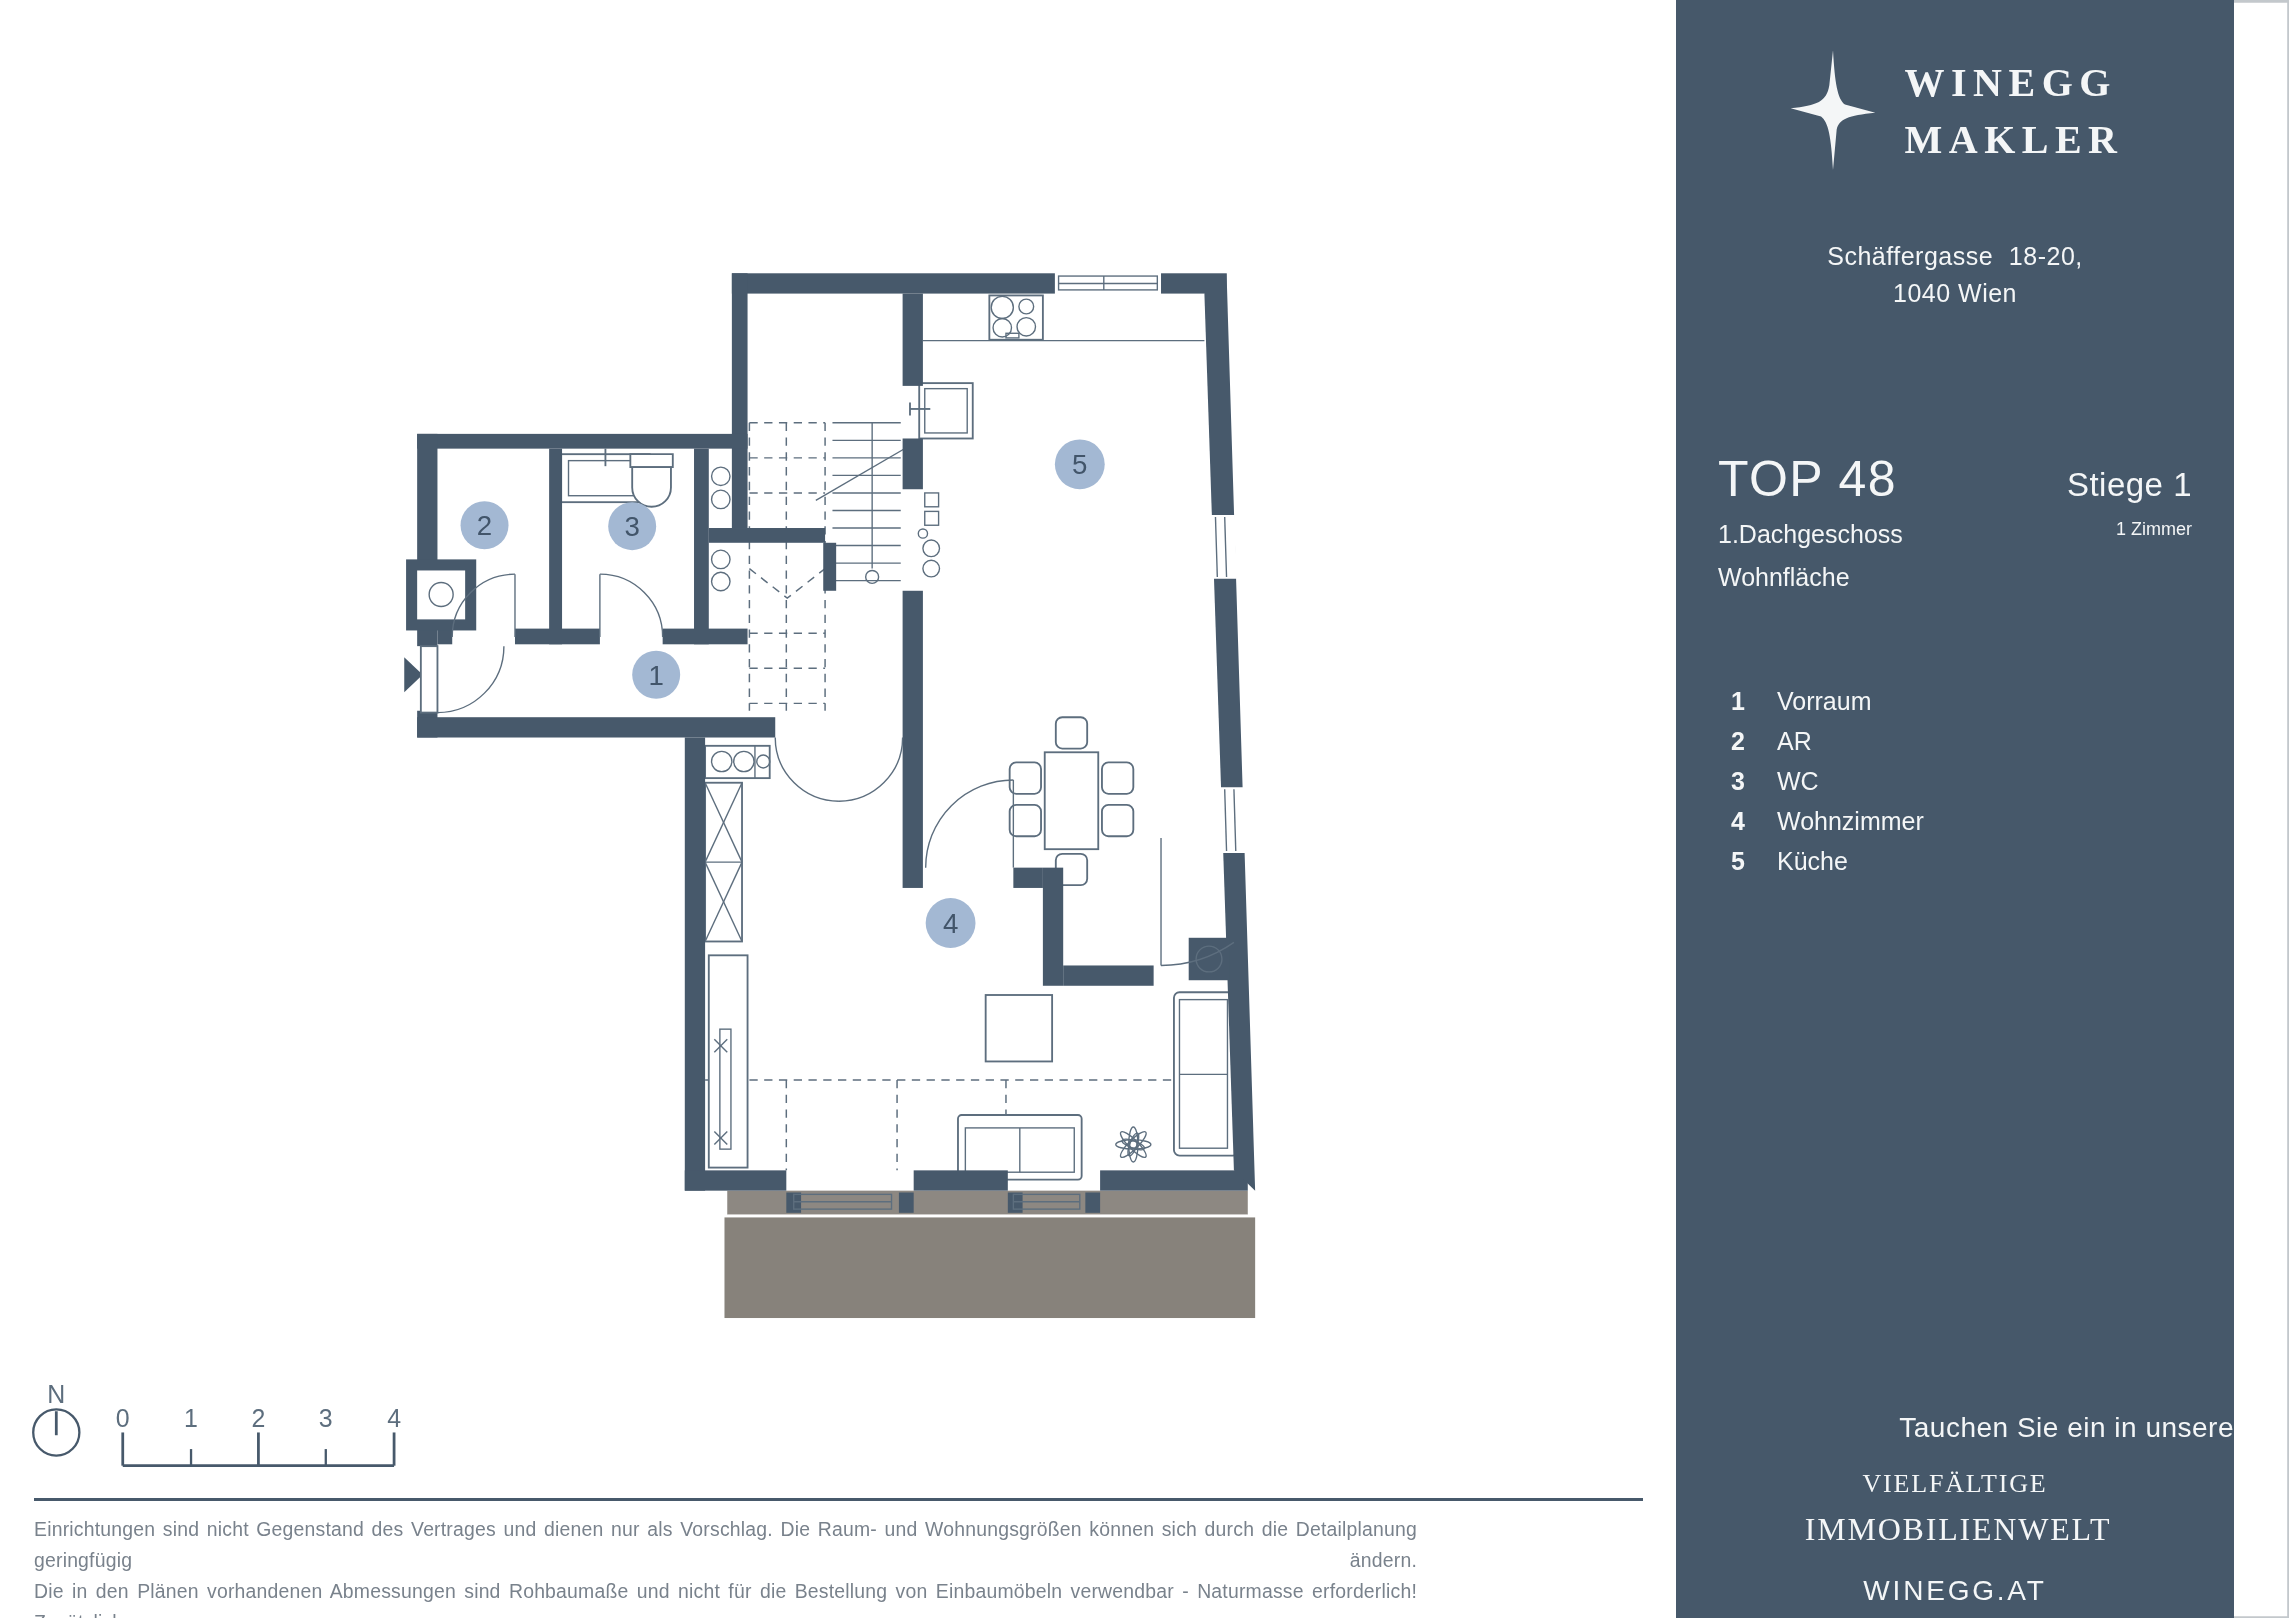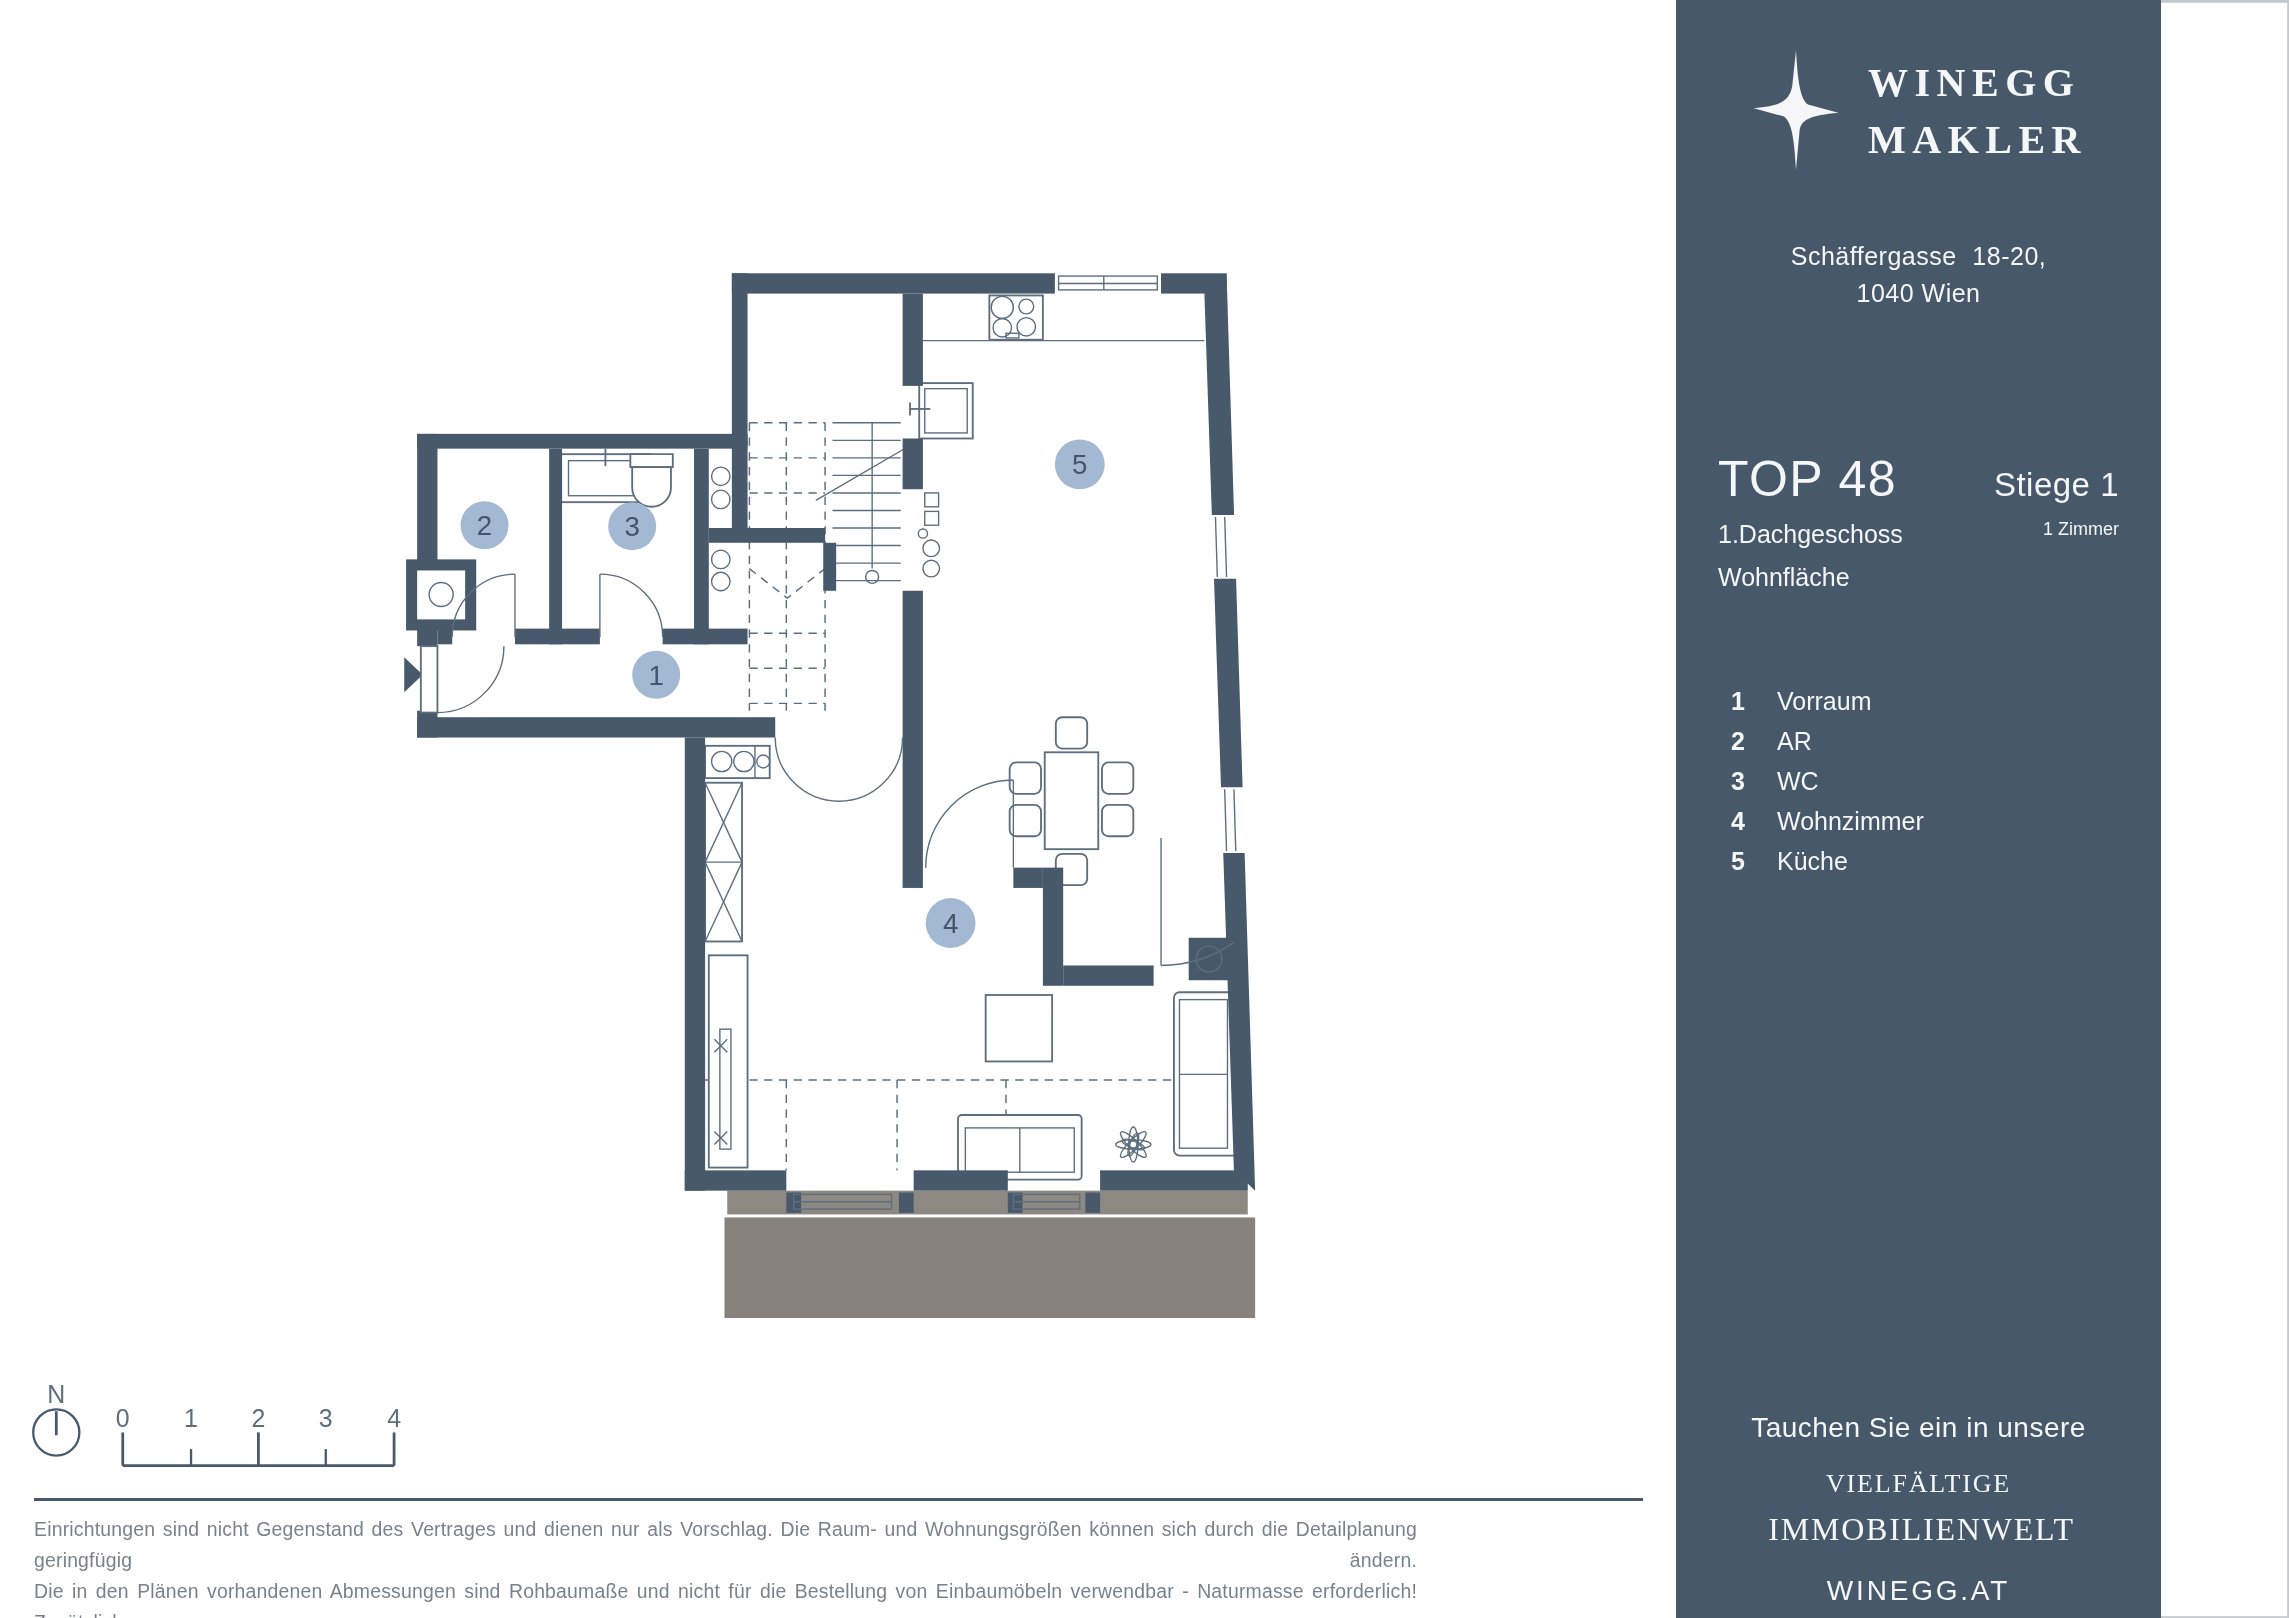--- a/index.html
+++ b/index.html
@@ -19,42 +19,42 @@
   .thin{fill:none;stroke:var(--furn);stroke-width:1.5;}
   .dash{fill:none;stroke:var(--furn);stroke-width:1.6;stroke-dasharray:9 7;}
   .badge{fill:var(--badge);}
   .badge-num{fill:var(--badge-text);font:500 30px "Liberation Sans",sans-serif;text-anchor:middle;}
   .navtxt{fill:var(--furn);font:27px "Liberation Sans",sans-serif;text-anchor:middle;}
   .navline{fill:none;stroke:var(--wall);stroke-width:3;}
   .navline-thin{fill:none;stroke:var(--wall);stroke-width:2.5;}
   .terr-band{fill:var(--terrace-band);}
   .terr-main{fill:var(--terrace-main);}
   
-  .sidebar{position:absolute;left:1676px;top:0;width:485px;height:1619px;background:var(--sidebar-bg);
+  .sidebar{position:absolute;left:1676px;top:0;width:558px;height:1619px;background:var(--sidebar-bg);
            color:var(--sidebar-text);text-decoration:underline;}
   .logo{position:absolute;top:28px;left:0;right:0;height:166px;display:flex;align-items:center;
         justify-content:center;gap:26px;}
   .logo-star{width:92px;height:148px;}
   .logo-text{font-family:"Liberation Serif",serif;font-weight:700;font-size:40px;letter-spacing:6.5px;
              line-height:57px;}
   .address{position:absolute;top:238px;left:0;right:0;text-align:center;font-size:25px;line-height:37px;
            font-weight:300;letter-spacing:0.5px;}
   .addr1{word-spacing:8.3px;}
   .toprow{position:absolute;top:406px;left:42px;right:42px;display:flex;justify-content:space-between;
           align-items:baseline;}
   .top-label{font-size:50px;letter-spacing:1.4px;margin-top:44px;}
   .stiege{font-size:33px;letter-spacing:0.5px;}
   .floorrow{position:absolute;top:513px;left:42px;right:42px;display:flex;justify-content:space-between;}
   .floor-left{font-size:25px;line-height:43px;font-weight:300;}
   .zimmer{font-size:18px;font-weight:300;margin-top:5.5px;}
   .legend{position:absolute;top:681px;left:55px;right:42px;font-size:25px;}
   .lg-row{display:flex;height:40px;align-items:center;}
   .lg-num{width:46px;font-weight:700;}
   .lg-label{font-weight:300;}
-  .f-tag{position:absolute;top:1412px;left:0;right:0;text-align:center;font-size:28px;font-weight:300;
+  .f-tag{position:absolute;top:1412px;left:0;right:0;text-align:right;font-size:28px;font-weight:300;
          letter-spacing:0.5px;}
   .f-brand1{position:absolute;top:1469px;left:0;right:0;text-align:center;
             font-family:"Liberation Serif",serif;font-size:26px;letter-spacing:1.8px;}
   .f-brand2{position:absolute;top:1511px;left:0;right:0;text-align:center;
             font-family:"Liberation Serif",serif;font-size:32px;letter-spacing:1.8px;padding-left:6px;}
   .f-web{position:absolute;top:1575px;left:0;right:0;text-align:center;font-size:28px;
          letter-spacing:2.8px;font-weight:300;}
 </style>
 </head>
 <body>

